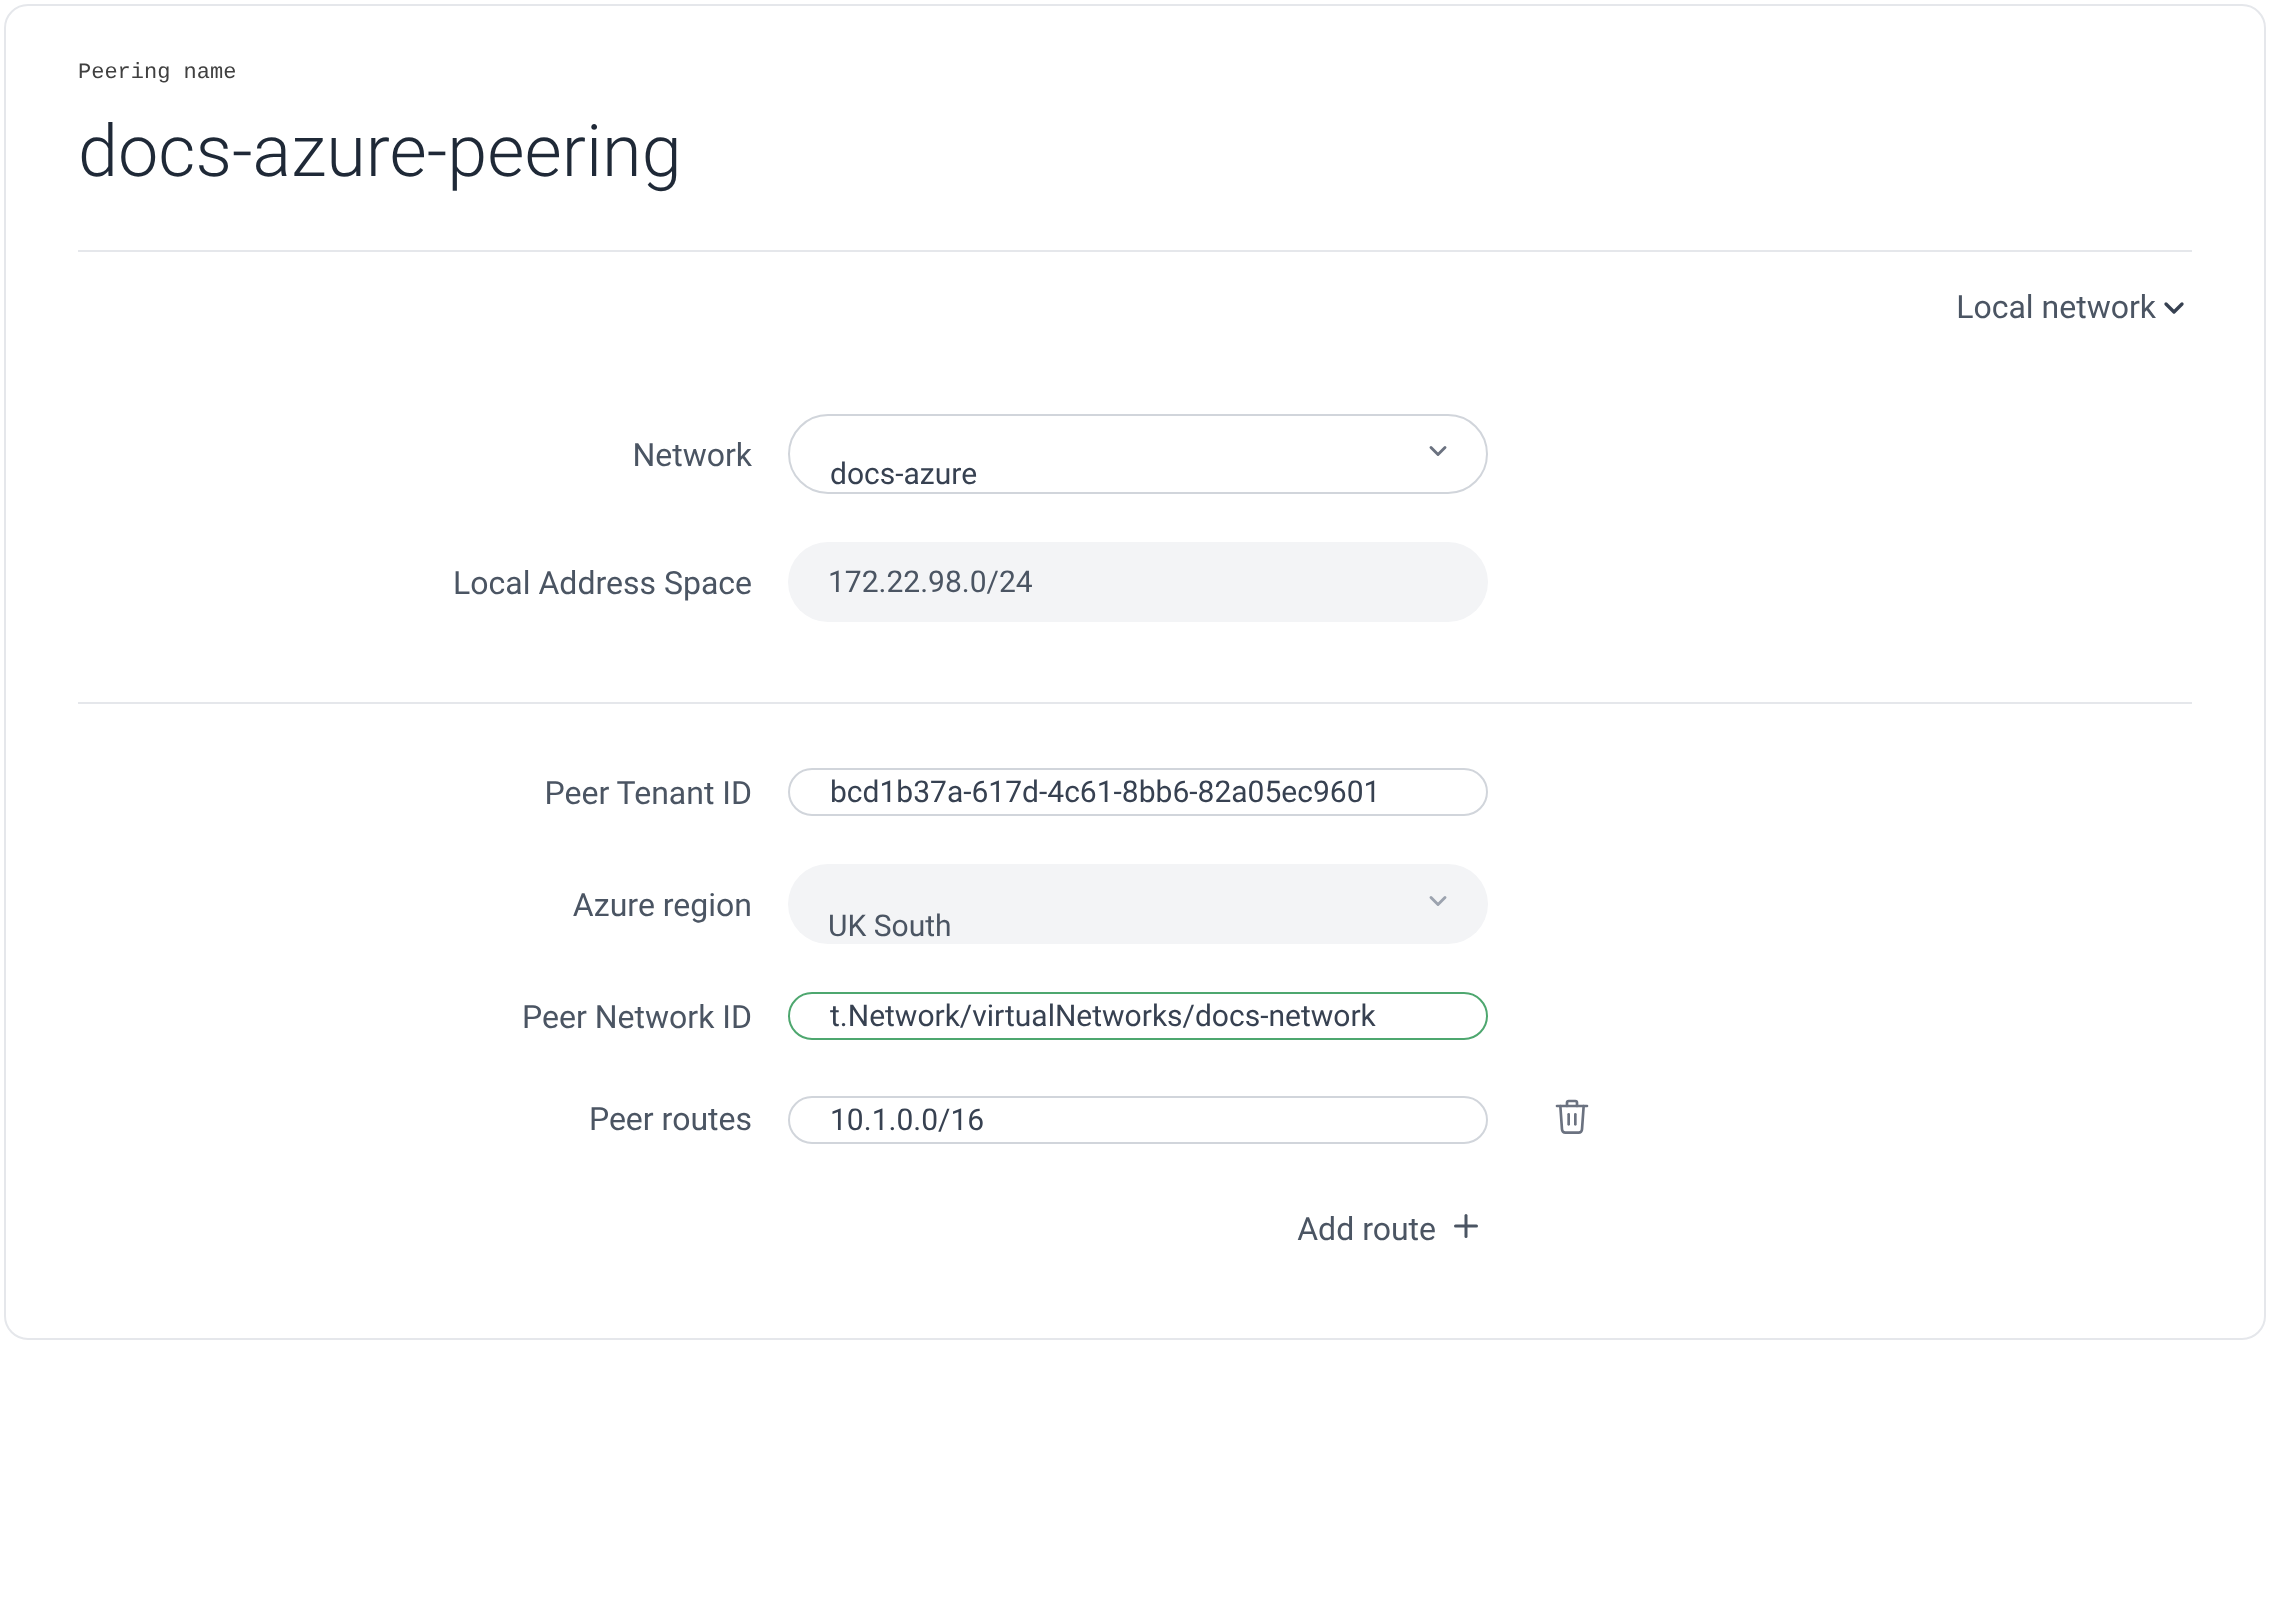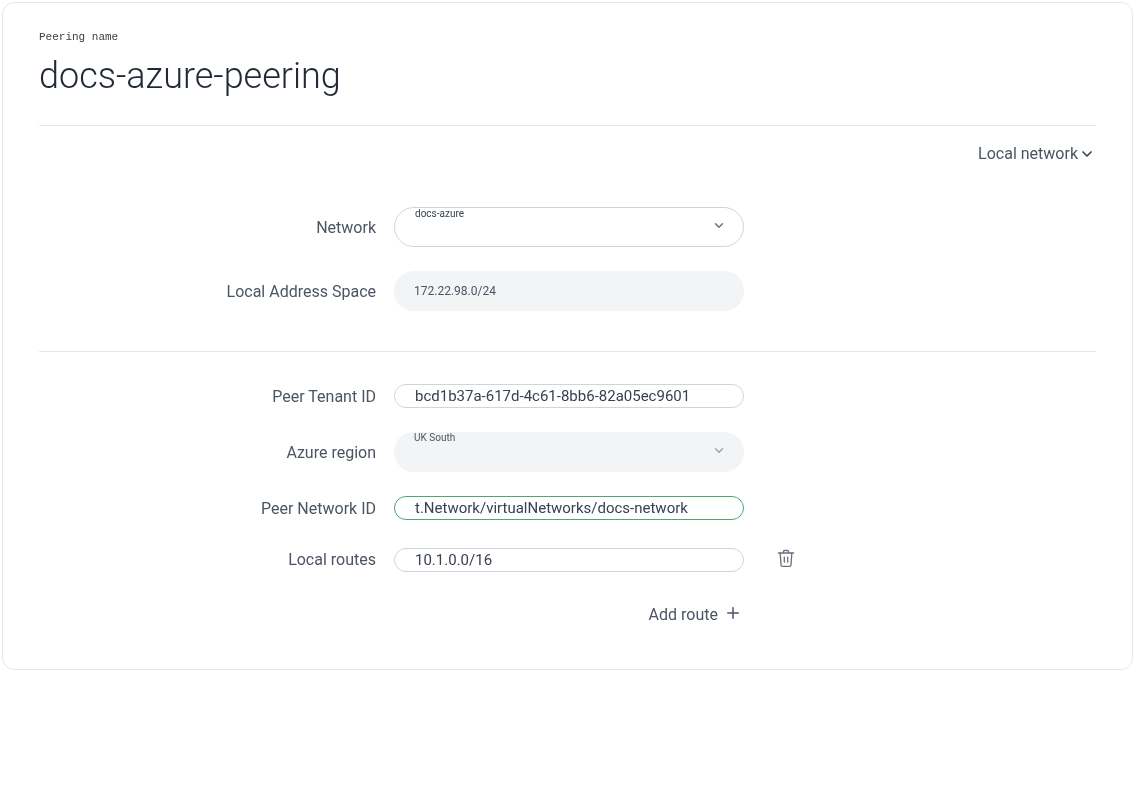--- a/index.html
+++ b/index.html
@@ -95,41 +95,41 @@
     }
     .text-input.focused {
       border-color: #4ea76f;
     }
     .readonly-pill {
       width: 100%;
       height: 40px;
       border: none;
       border-radius: 20px;
       padding: 0 20px;
-      font-size: 12px;
+      font-size: 15px;
       color: #4b5563;
       background: #f3f4f6;
       display: flex;
       align-items: center;
     }
     .select-wrap {
       position: relative;
       width: 100%;
     }
     .select-input {
       width: 100%;
       height: 40px;
       border: 1px solid #d1d5db;
       border-radius: 20px;
       padding: 0 44px 0 20px;
-      font-size: 10px;
+      font-size: 15px;
       color: #374151;
       background: #fff;
       display: flex;
-      align-items: flex-start;
+      align-items: flex-end;
       cursor: pointer;
     }
     .select-input.readonly {
       background: #f3f4f6;
       border: none;
       color: #4b5563;
       cursor: default;
     }
     .select-caret {
       position: absolute;
@@ -261,21 +261,21 @@
     </div>
 
     <div class="form-row">
       <div class="form-label">Peer Network ID</div>
       <div class="control-col">
         <input type="text" class="text-input focused" value="t.Network/virtualNetworks/docs-network" style="">
       </div>
     </div>
 
     <div class="routes-row">
-      <div class="form-label">Local routes</div>
+      <div class="form-label">Peer routes</div>
       <div class="control-col">
         <input type="text" class="text-input" value="10.1.0.0/16" style="">
       </div>
       <div class="trailing-action">
         <button class="icon-btn">
           <span>
             <svg width="20" height="20" viewBox="0 0 24 24" fill="none" stroke="currentColor" stroke-width="1.6" stroke-linecap="round" stroke-linejoin="round">
               <polyline points="3 6 5 6 21 6"></polyline>
               <path d="M19 6l-1 14a2 2 0 0 1-2 2H8a2 2 0 0 1-2-2L5 6"></path>
               <path d="M10 11v6"></path>

